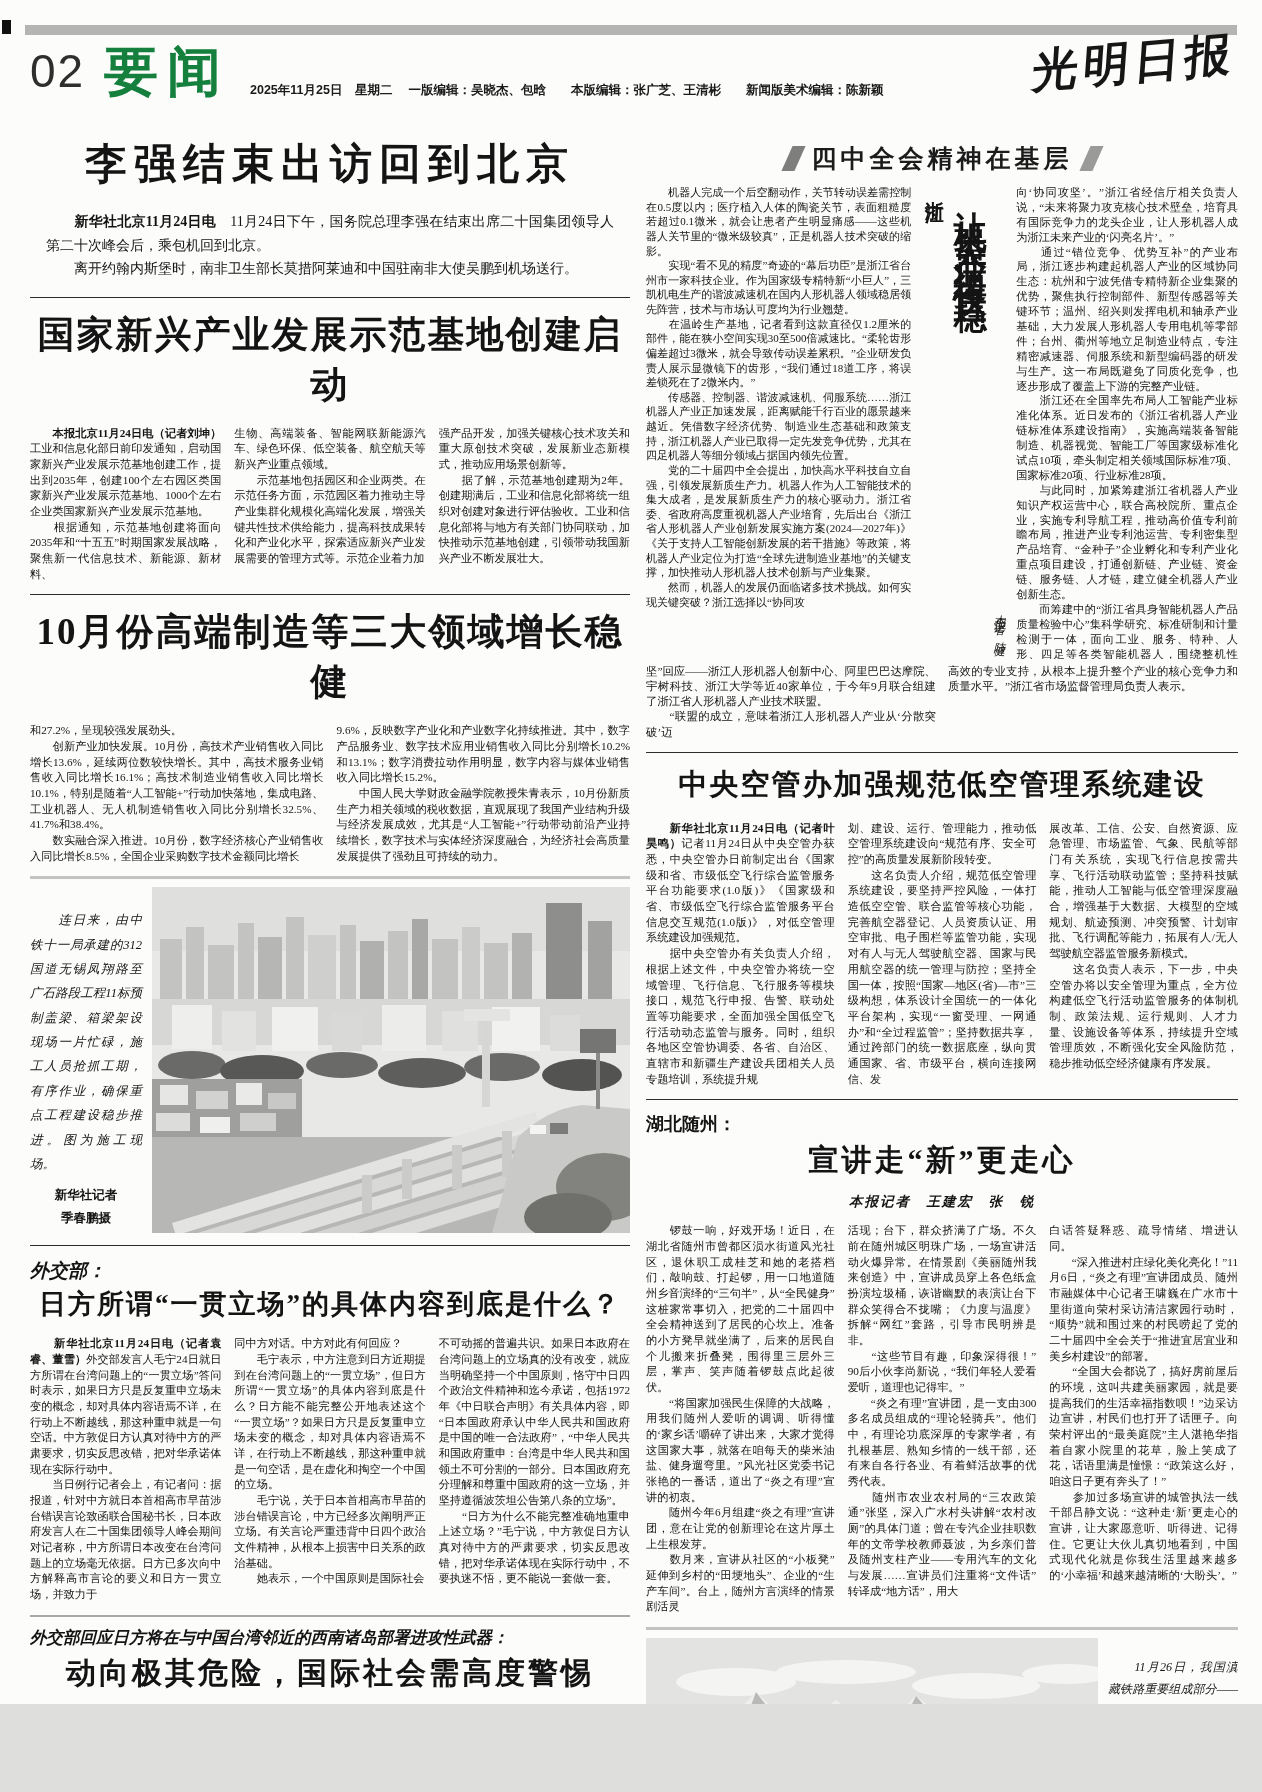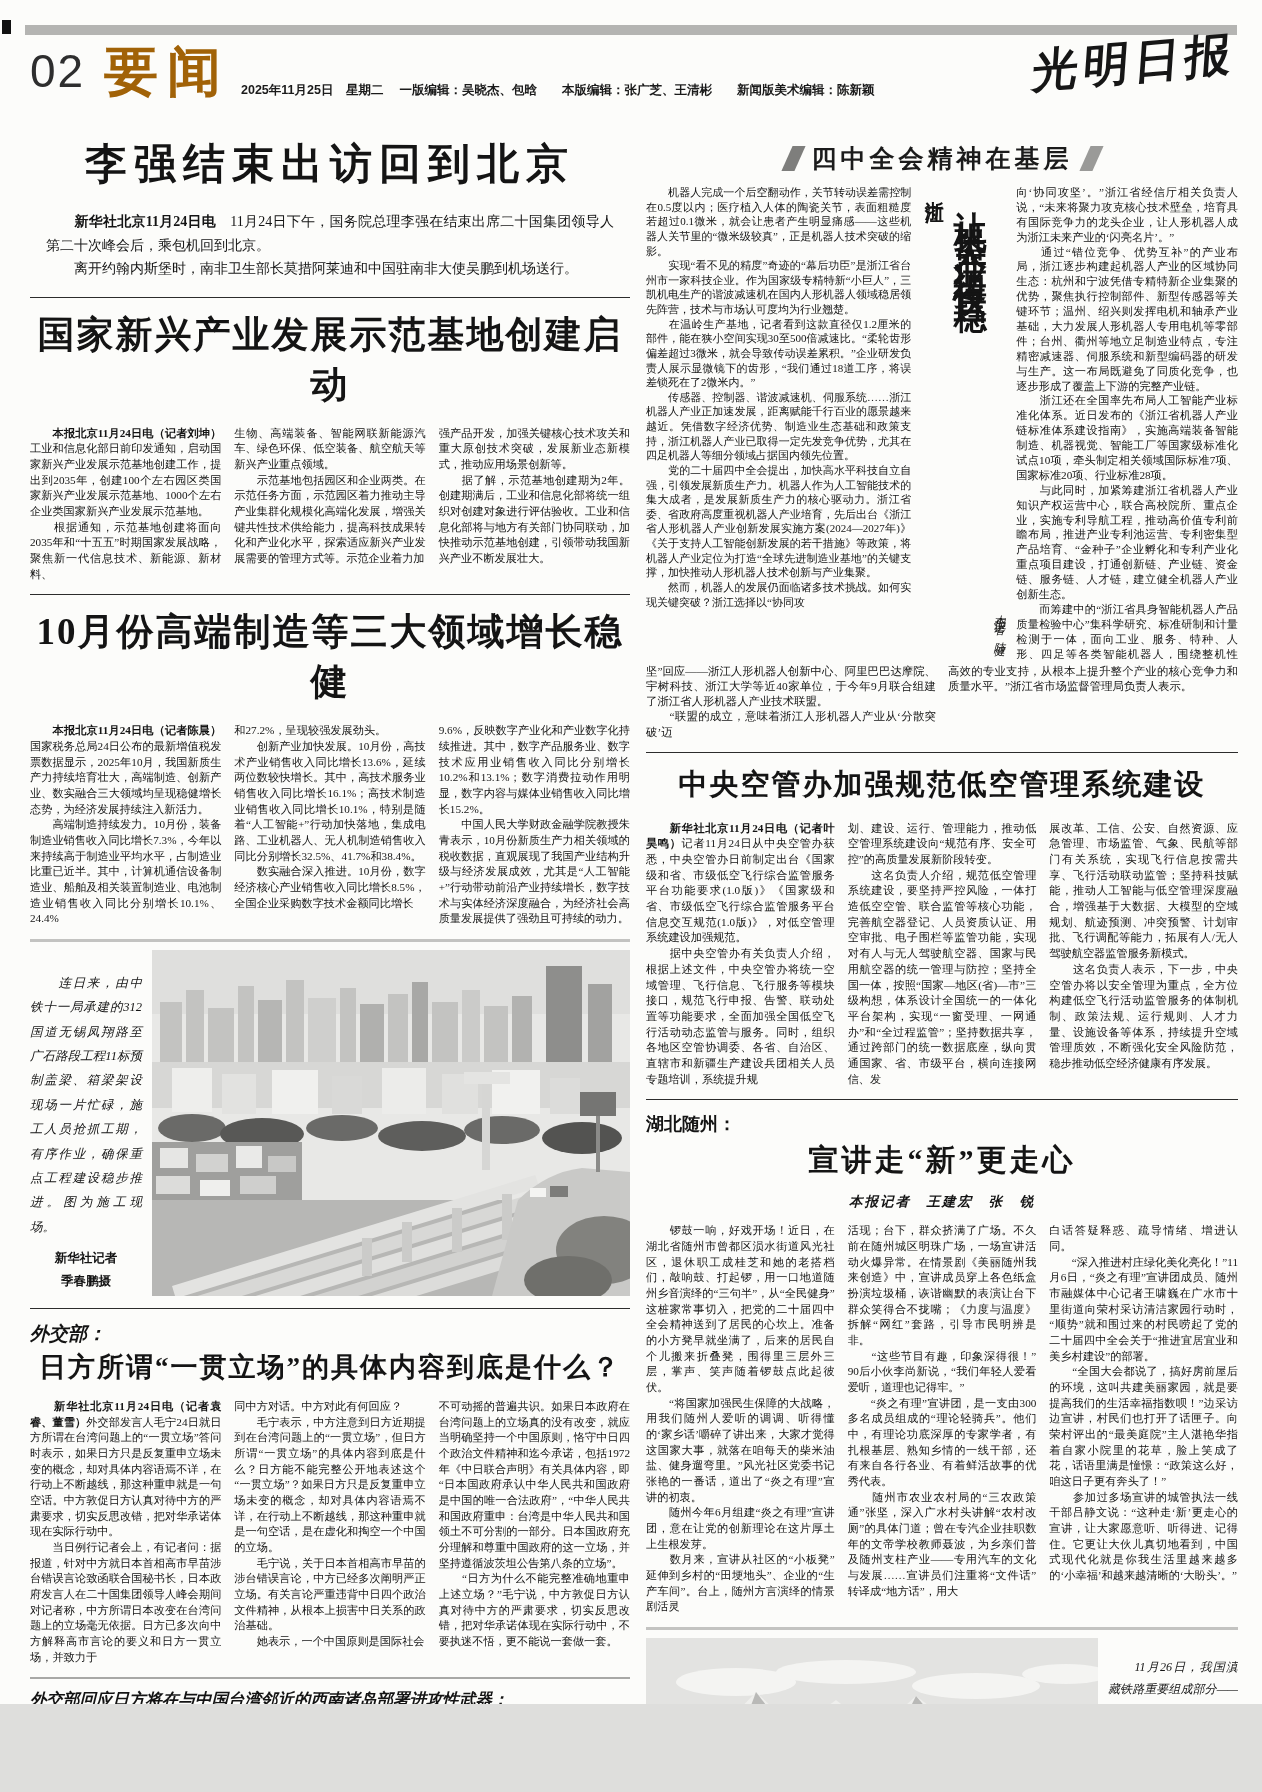--- a/index.html
+++ b/index.html
@@ -3,22 +3,22 @@
 <meta charset="utf-8">
 <style>
   html,body{margin:0;padding:0;background:#dededc;}
   .page{position:relative;width:1262px;height:1704px;background:#fcfcfa;margin:0 auto;
         font-family:"Liberation Serif","DejaVu Serif",serif;color:#141414;overflow:hidden;}
   
   .chip{position:absolute;left:2px;top:20px;width:9px;height:14px;background:#111;}
   .topbar{position:absolute;left:25px;top:25px;width:1212px;height:10px;background:#b4b4b2;}
   .pageno{position:absolute;left:30px;top:44px;font-family:"Liberation Sans","DejaVu Sans",sans-serif;
           font-size:46px;color:#2e2e2e;letter-spacing:2px;}
-  .section-name{position:absolute;left:104px;top:36px;font-size:54px;font-weight:700;color:#a16207;letter-spacing:9px;}
-  .dateline{position:absolute;left:241px;top:82px;font-size:12.5px;font-weight:700;
+  .section-name{position:absolute;left:104px;top:36px;font-size:54px;font-weight:700;color:#15803d;letter-spacing:9px;}
+  .dateline{position:absolute;left:250px;top:82px;font-size:12.5px;font-weight:700;
             font-family:"Liberation Sans","DejaVu Sans",sans-serif;color:#1a1a1a;}
   .masthead{position:absolute;right:26px;top:32px;font-size:46px;font-weight:700;color:#161616;
             transform:rotate(-5deg) skewX(-9deg);letter-spacing:5px;}
   
   .left-sec{position:absolute;left:30px;top:126px;width:600px;height:1666px;overflow:hidden;}
   .right-sec{position:absolute;left:646px;top:126px;width:592px;height:1666px;overflow:hidden;}
   
   .h1{font-size:42px;font-weight:700;text-align:center;letter-spacing:7px;margin:10px 0 18px;}
   .h2{font-size:37px;font-weight:700;text-align:center;letter-spacing:2px;margin:10px 0 16px;}
   .h3{font-size:27px;font-weight:700;text-align:center;letter-spacing:2px;margin:2px 0 14px;}
@@ -95,22 +95,20 @@
 　　示范基地包括园区和企业两类。在示范任务方面，示范园区着力推动主导产业集群化规模化高端化发展，增强关键共性技术供给能力，提高科技成果转化和产业化水平，探索适应新兴产业发展需要的管理方式等。示范企业着力加</p>
         <p class="ncol flow">强产品开发，加强关键核心技术攻关和重大原创技术突破，发展新业态新模式，推动应用场景创新等。
 　　据了解，示范基地创建期为2年。创建期满后，工业和信息化部将统一组织对创建对象进行评估验收。工业和信息化部将与地方有关部门协同联动，加快推动示范基地创建，引领带动我国新兴产业不断发展壮大。</p>
       </div>
     </article>
     <hr class="hr-thin">
 
     <article>
       <h1 class="h2">10月份高端制造等三大领域增长稳健</h1>
       <div class="cols">
-        <p class="ncol flow"><b class="lead">　　本报北京11月24日电（记者陈晨）</b><span>国家税务总局24日公布的最新增值税发票数据显示，2025年10月，我国新质生产力持续培育壮大，高端制造、创新产业、数实融合三大领域均呈现稳健增长态势，为经济发展持续注入新活力。
-　　高端制造持续发力。10月份，装备制造业销售收入同比增长7.3%，今年以来持续高于制造业平均水平，占制造业比重已近半。其中，计算机通信设备制造业、船舶及相关装置制造业、电池制造业销售收入同比分别增长10.1%、24.4%</span></p>
         <p class="ncol flow">和27.2%，呈现较强发展劲头。
 　　创新产业加快发展。10月份，高技术产业销售收入同比增长13.6%，延续两位数较快增长。其中，高技术服务业销售收入同比增长16.1%；高技术制造业销售收入同比增长10.1%，特别是随着“人工智能+”行动加快落地，集成电路、工业机器人、无人机制造销售收入同比分别增长32.5%、41.7%和38.4%。
 　　数实融合深入推进。10月份，数字经济核心产业销售收入同比增长8.5%，全国企业采购数字技术金额同比增长</p>
         <p class="ncol flow">9.6%，反映数字产业化和产业数字化持续推进。其中，数字产品服务业、数字技术应用业销售收入同比分别增长10.2%和13.1%；数字消费拉动作用明显，数字内容与媒体业销售收入同比增长15.2%。
 　　中国人民大学财政金融学院教授朱青表示，10月份新质生产力相关领域的税收数据，直观展现了我国产业结构升级与经济发展成效，尤其是“人工智能+”行动带动前沿产业持续增长，数字技术与实体经济深度融合，为经济社会高质量发展提供了强劲且可持续的动力。</p>
       </div>
     </article>
     <hr class="hr-gray">
 
     <div class="photo1">

